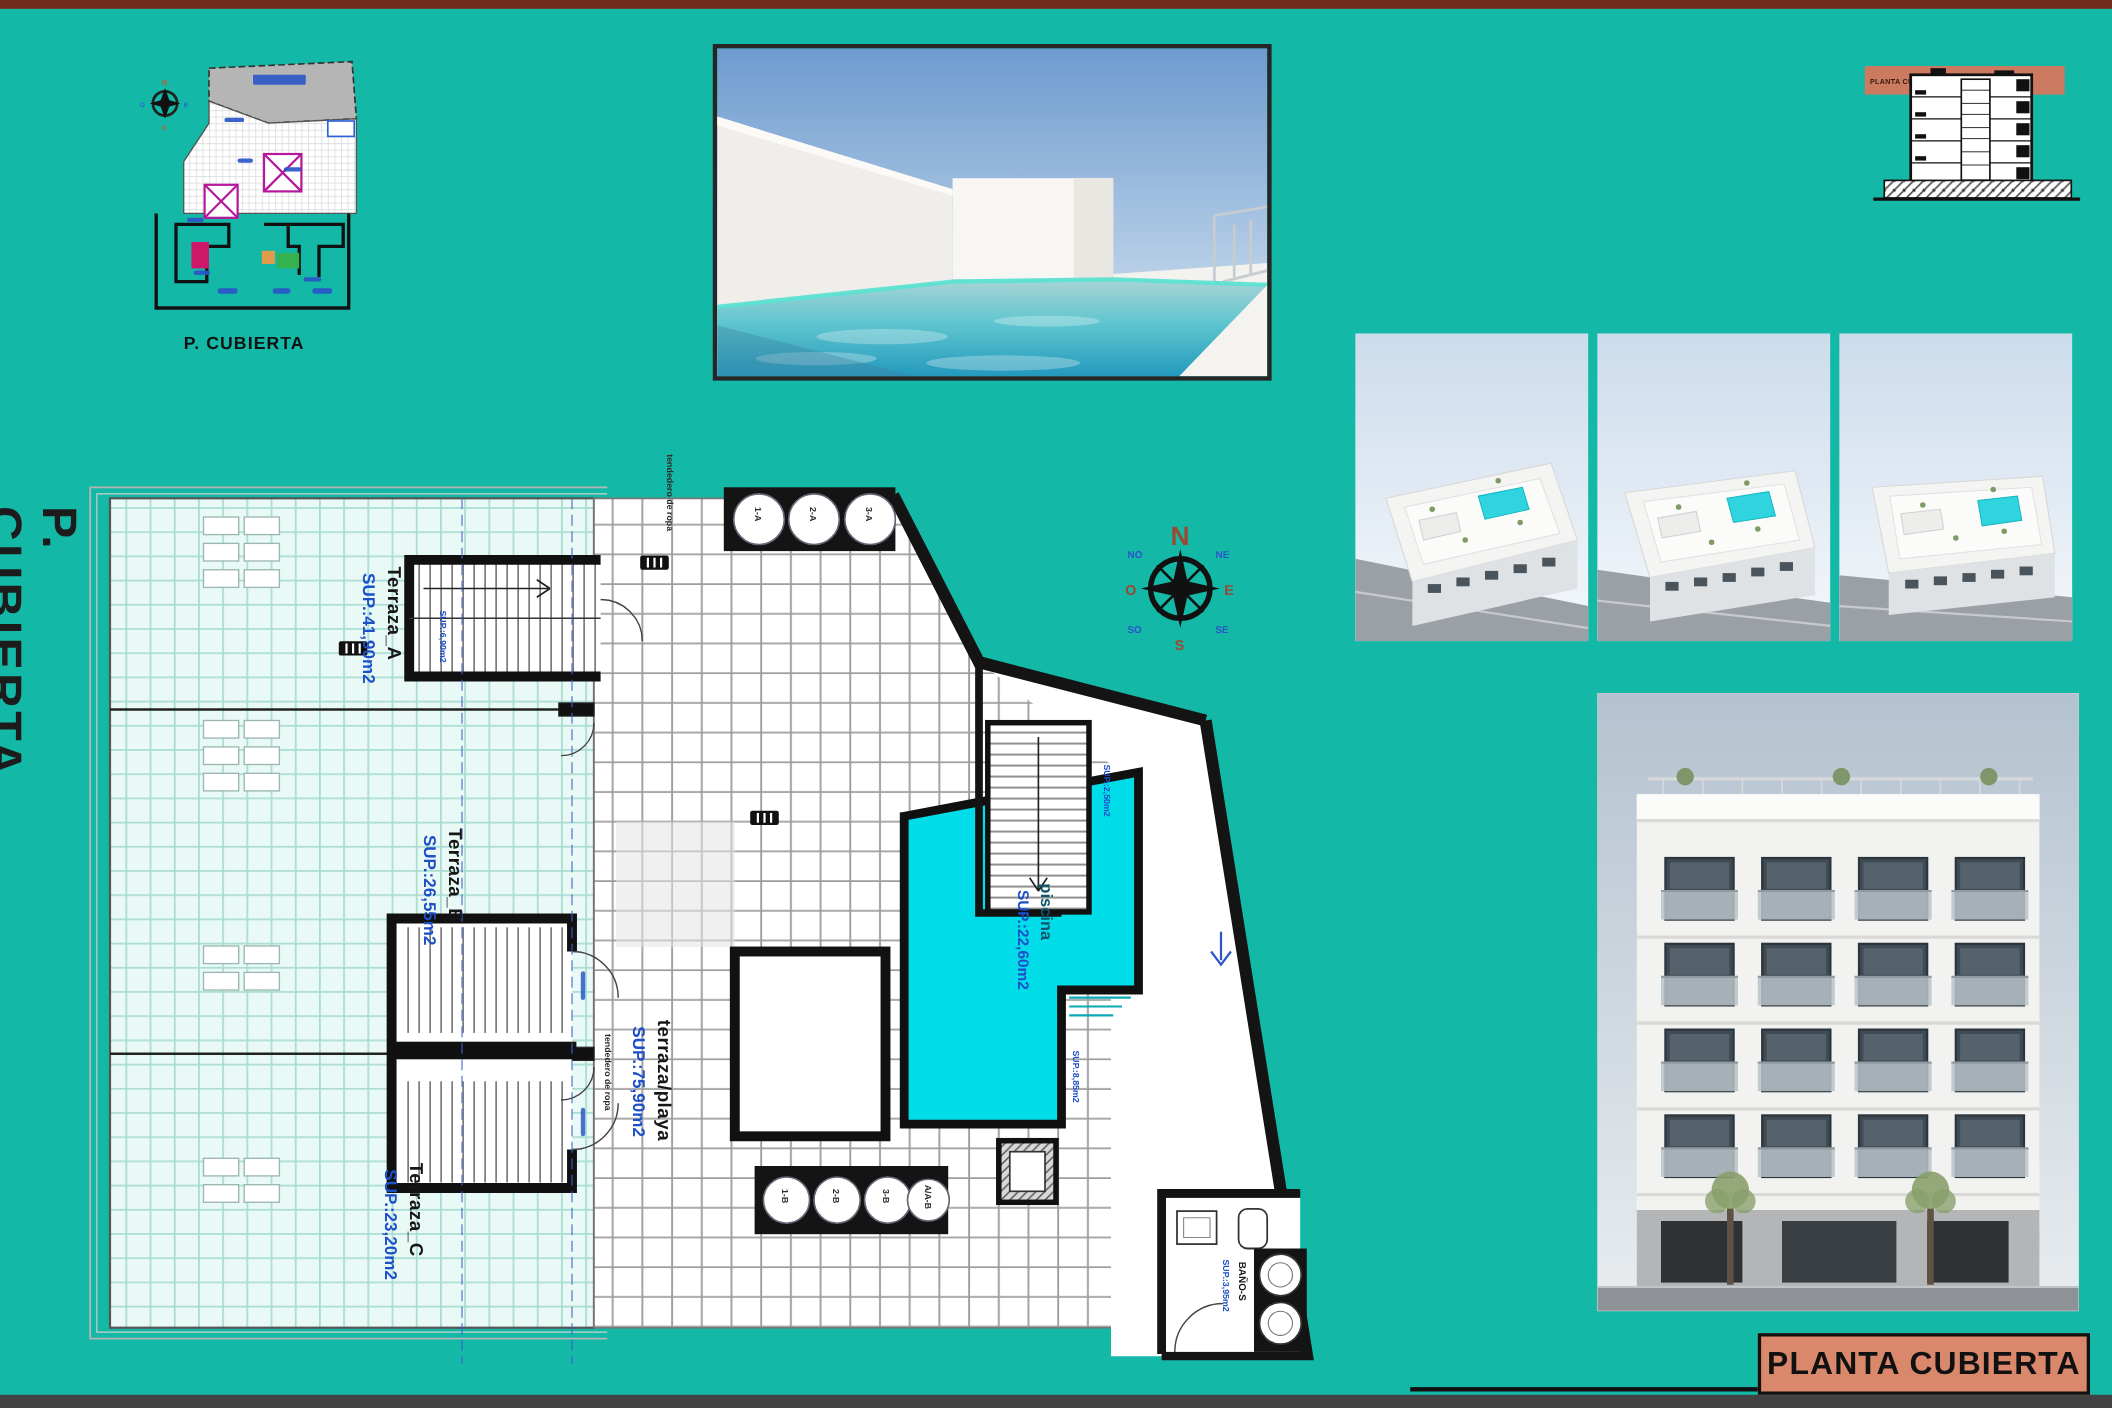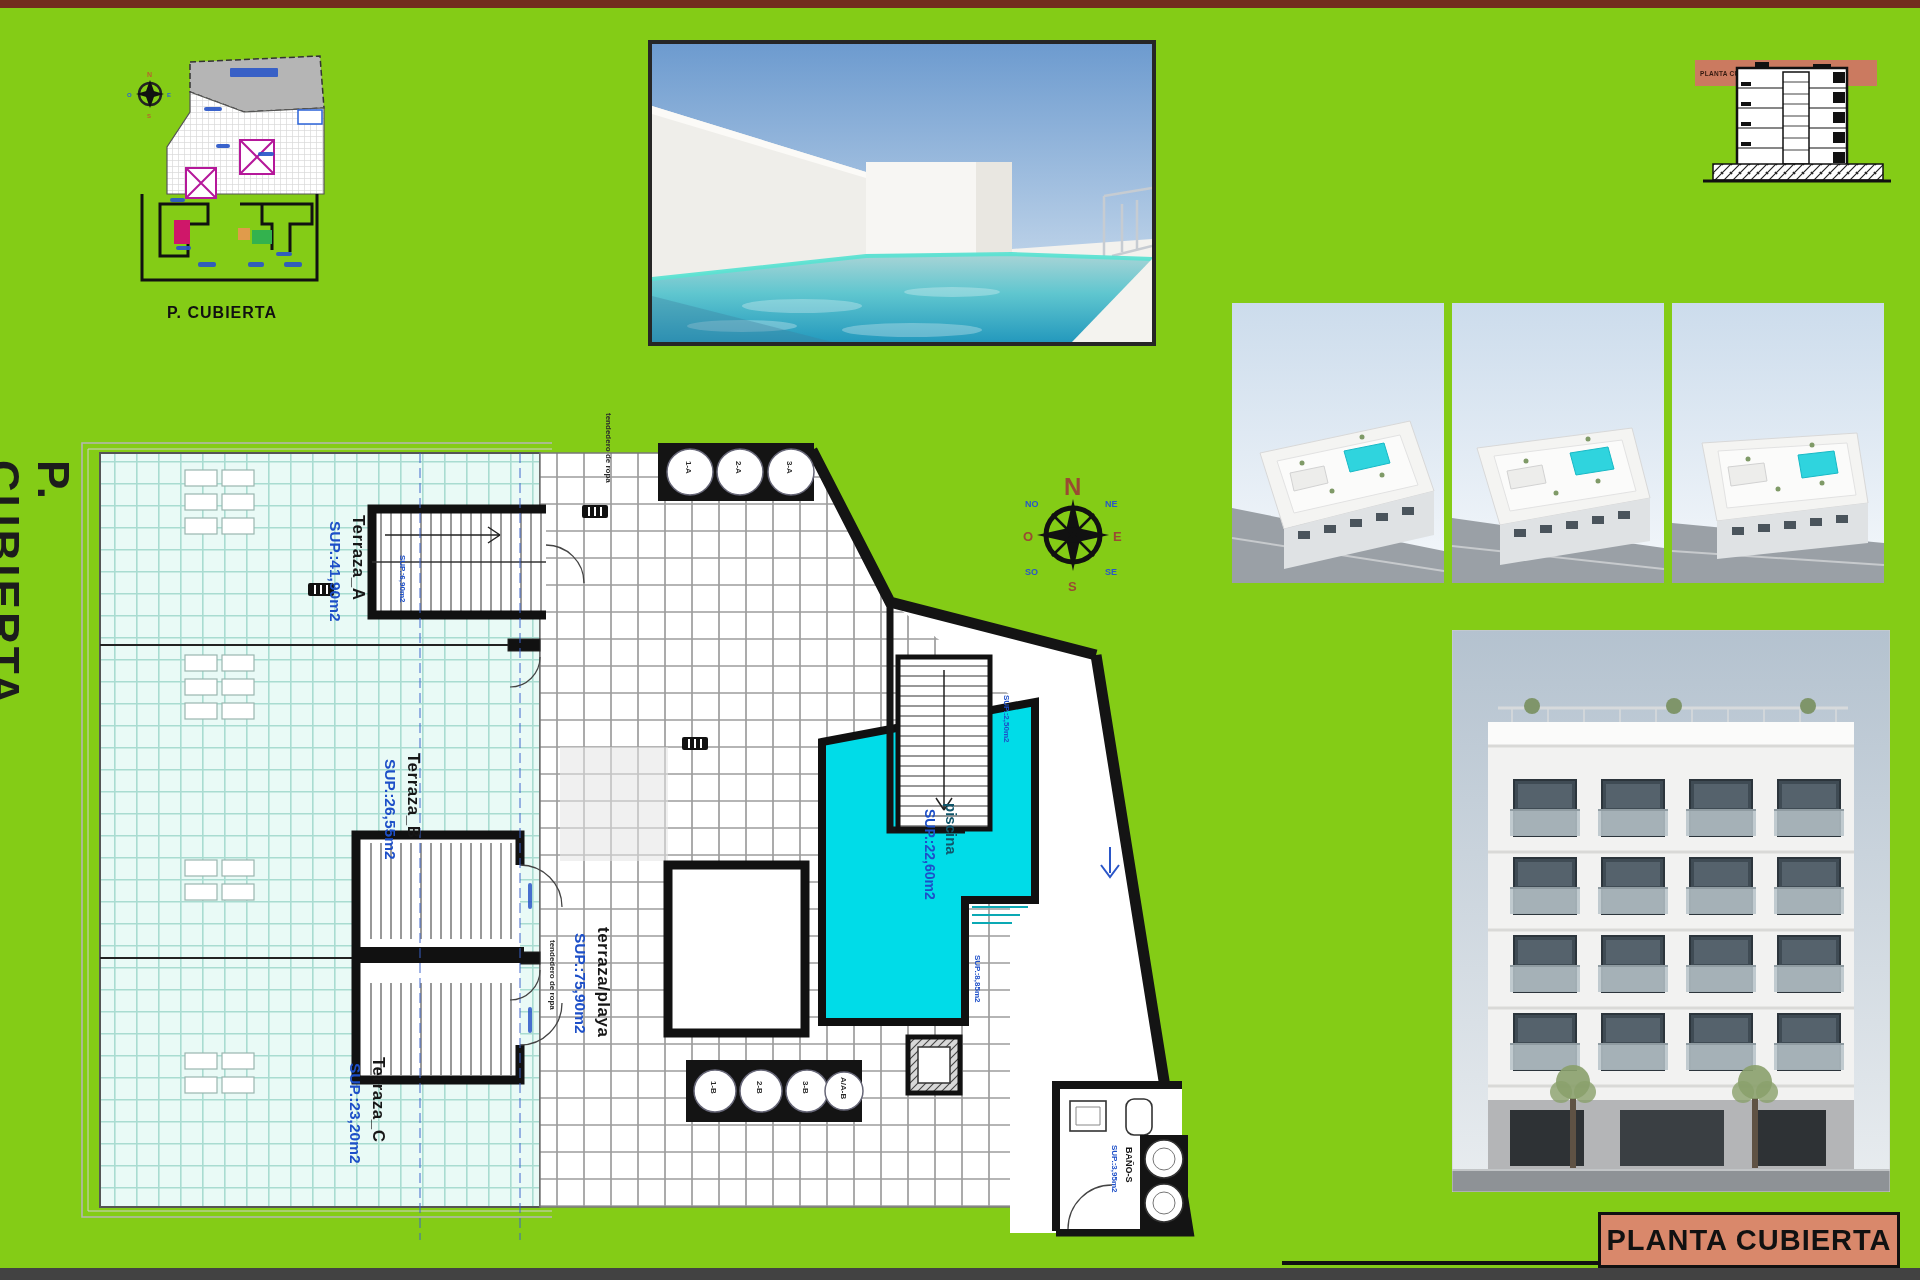--- a/index.html
+++ b/index.html
@@ -1,16 +1,16 @@
 <!DOCTYPE html>
 <html><head>
 <meta charset="utf-8">
 <style>
   html,body{margin:0;padding:0;background:#e8e8e8;font-family:"Liberation Sans",sans-serif;}
-  .page{position:relative;width:1920px;height:1280px;background:#84cc16;margin:0 auto;overflow:hidden;}
+  .page{position:relative;width:1920px;height:1280px;background:#14b8a6;margin:0 auto;overflow:hidden;}
   .abs{position:absolute;}
   .topbar{left:0;top:0;width:1920px;height:8px;background:#722c1e;}
   .bottombar{left:0;top:1268px;width:1920px;height:12px;background:#424242;}
   .frame{border:4px solid #262626;}
   .side-label{left:18px;top:460px;width:60px;height:300px;
     writing-mode:vertical-rl;text-orientation:mixed;
     font-size:44px;font-weight:600;color:#1c1c1c;letter-spacing:3px;}
   .site-caption{left:142px;top:304px;width:160px;text-align:center;
     font-size:16px;font-weight:bold;color:#111;letter-spacing:1px;}
   .titleblock{left:1598px;top:1212px;width:296px;height:50px;background:#d9886b;

